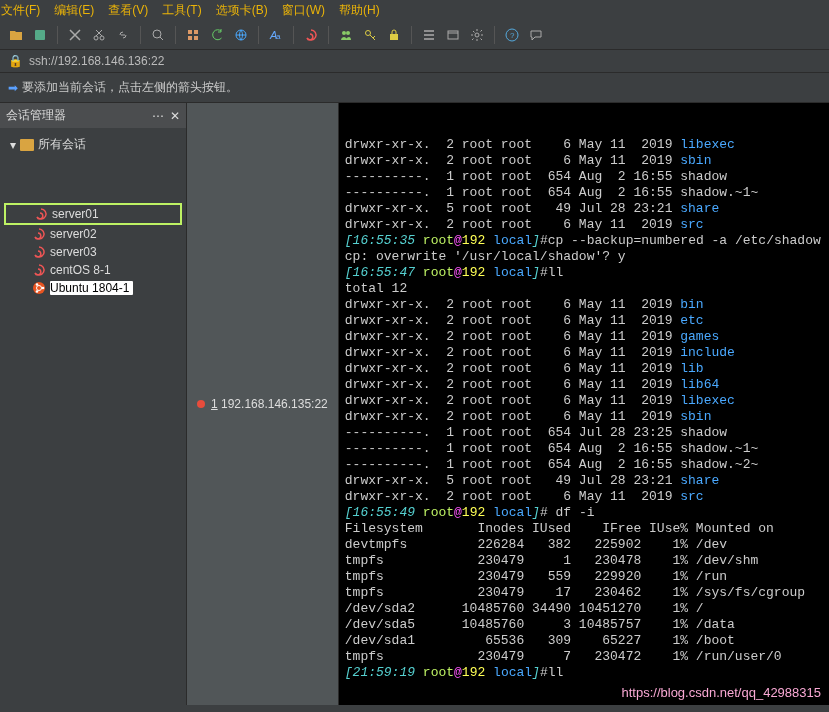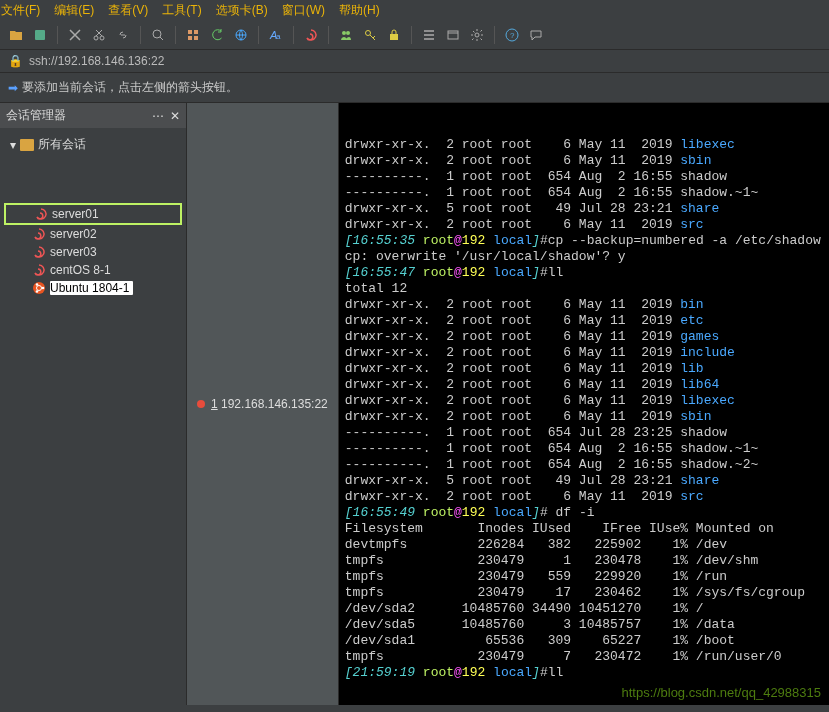--- a/index.html
+++ b/index.html
@@ -27,21 +27,21 @@
 .selected { background:#fff; color:#000; border-radius:1px; padding-right:4px; }
 .termarea { flex:1; display:flex; flex-direction:row; background:#000; min-width:0; }
 .tabs { display:flex; background:#3c3f41; }
 .tab { display:flex; align-items:center; gap:6px; padding:4px 10px; background:#515658; color:#ddd; border-right:1px solid #2b2b2b; max-width:180px; white-space:nowrap; overflow:hidden; }
 .tab.active { background:#2b2b2b; }
 .dot-red { width:8px; height:8px; border-radius:50%; background:#e74c3c; flex:none; }
 .dot-green { width:8px; height:8px; border-radius:50%; background:#2ecc71; flex:none; }
 .tab u { text-decoration:underline; }
 .terminal { flex:1; background:#000; color:#ccc; font-family:"Consolas","Courier New",monospace; font-size:13px; line-height:16px; padding:2px 6px; white-space:pre; overflow:hidden; position:relative; }
 .c-cyan{color:#55d0d0;font-style:italic;} .c-blue{color:#4aa9ff;text-align:center;} .c-red{color:#bef264;} .c-mag{color:#ff55ff;} .c-yel{color:#ffff55;text-align:center;}
-.watermark { position:absolute; right:8px; bottom:4px; color:#4d7c0f; font-family:Arial; font-size:13px; }
+.watermark { position:absolute; right:8px; bottom:4px; color:#f9a8d4; font-family:Arial; font-size:13px; }
 </style>
 </head>
 <body>
 
 <div class="menubar" id="menubar">
     <span>文件(F)</span>
     <span>编辑(E)</span>
     <span>查看(V)</span>
     <span>工具(T)</span>
     <span>选项卡(B)</span>

